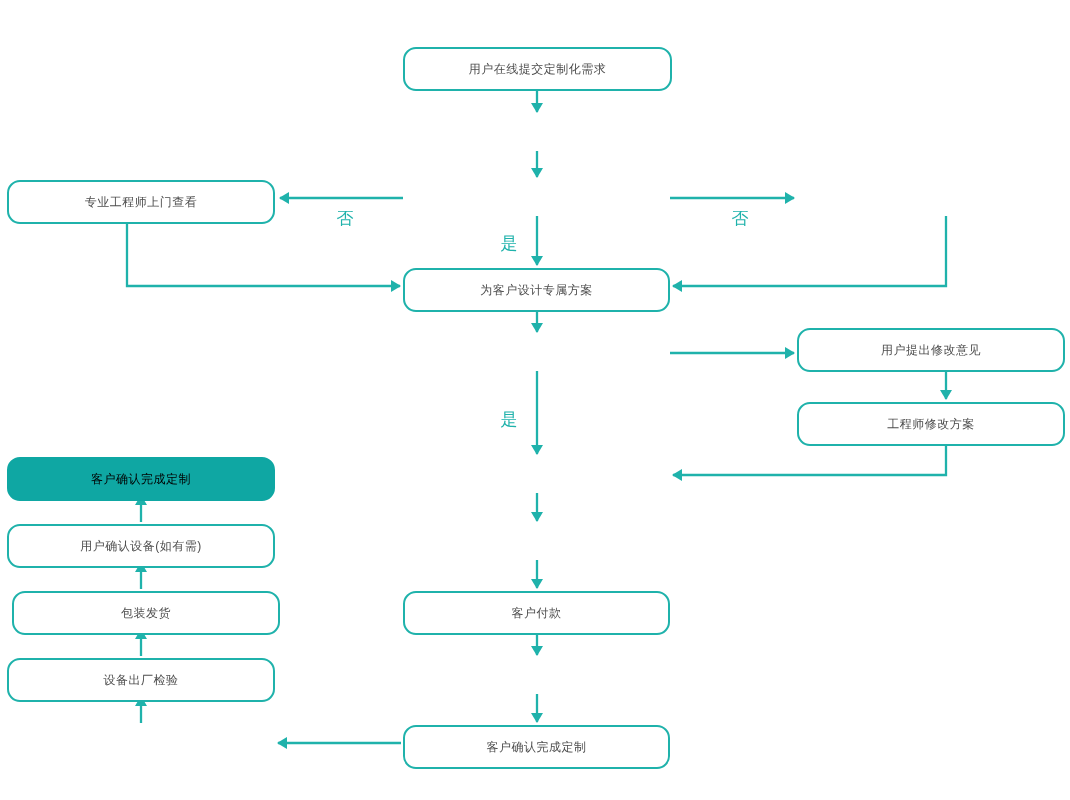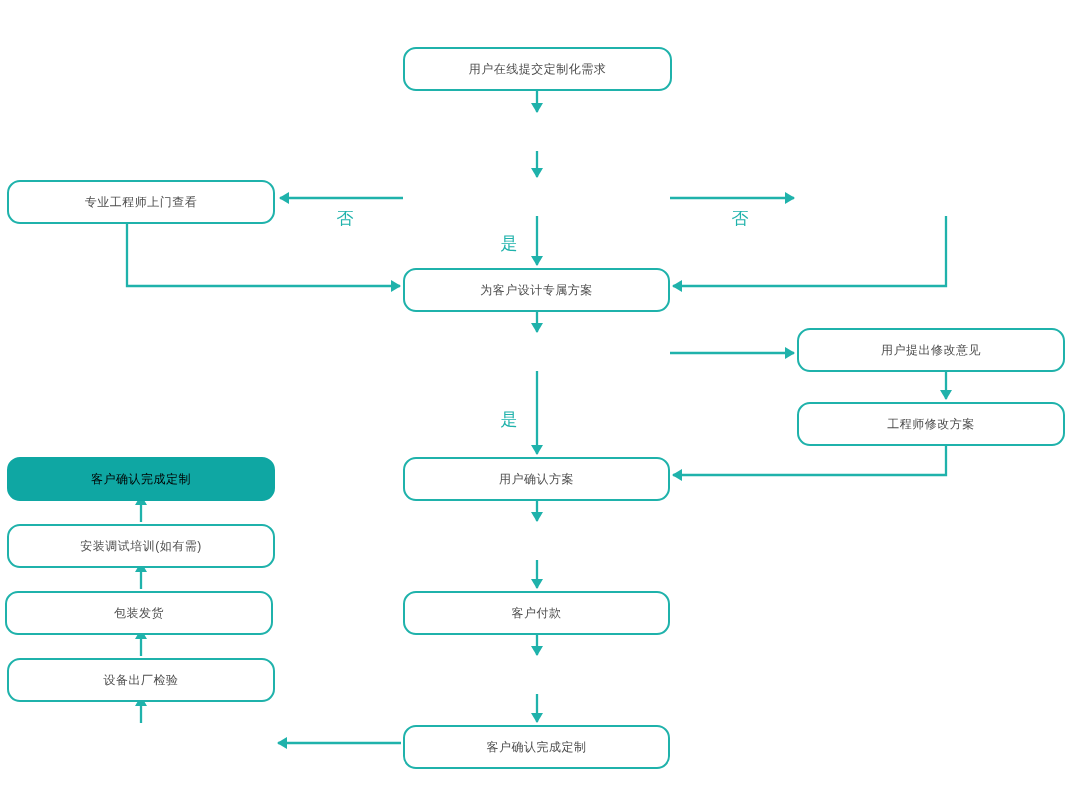--- a/index.html
+++ b/index.html
@@ -83,25 +83,24 @@
   <div class="node" style="left:403px;top:47px;width:269px">用户在线提交定制化需求</div>
 
   <div class="node" style="left:7px;top:180px;width:268px">专业工程师上门查看</div>
 
   <div class="node" style="left:403px;top:268px;width:267px">为客户设计专属方案</div>
 
   <div class="node" style="left:797px;top:328px;width:268px">用户提出修改意见</div>
   <div class="node" style="left:797px;top:402px;width:268px">工程师修改方案</div>
 
   <div class="node filled" style="left:7px;top:457px;width:268px">客户确认完成定制</div>
-  <div class="node" style="left:403px;top:457px;width:267px">用户确认方案</div>
 
-  <div class="node" style="left:7px;top:524px;width:268px">安装调试培训(如有需)</div>
+  <div class="node" style="left:7px;top:524px;width:268px">用户确认设备(如有需)</div>
 
-  <div class="node" style="left:5px;top:591px;width:268px">包装发货</div>
+  <div class="node" style="left:12px;top:591px;width:268px">包装发货</div>
   <div class="node" style="left:403px;top:591px;width:267px">客户付款</div>
 
   <div class="node" style="left:7px;top:658px;width:268px">设备出厂检验</div>
 
   <div class="node" style="left:403px;top:725px;width:267px">客户确认完成定制</div>
 
   <span class="edge-label" style="left:345px;top:218px">否</span>
   <span class="edge-label" style="left:740px;top:218px">否</span>
   <span class="edge-label" style="left:509px;top:243px">是</span>
   <span class="edge-label" style="left:509px;top:419px">是</span>

